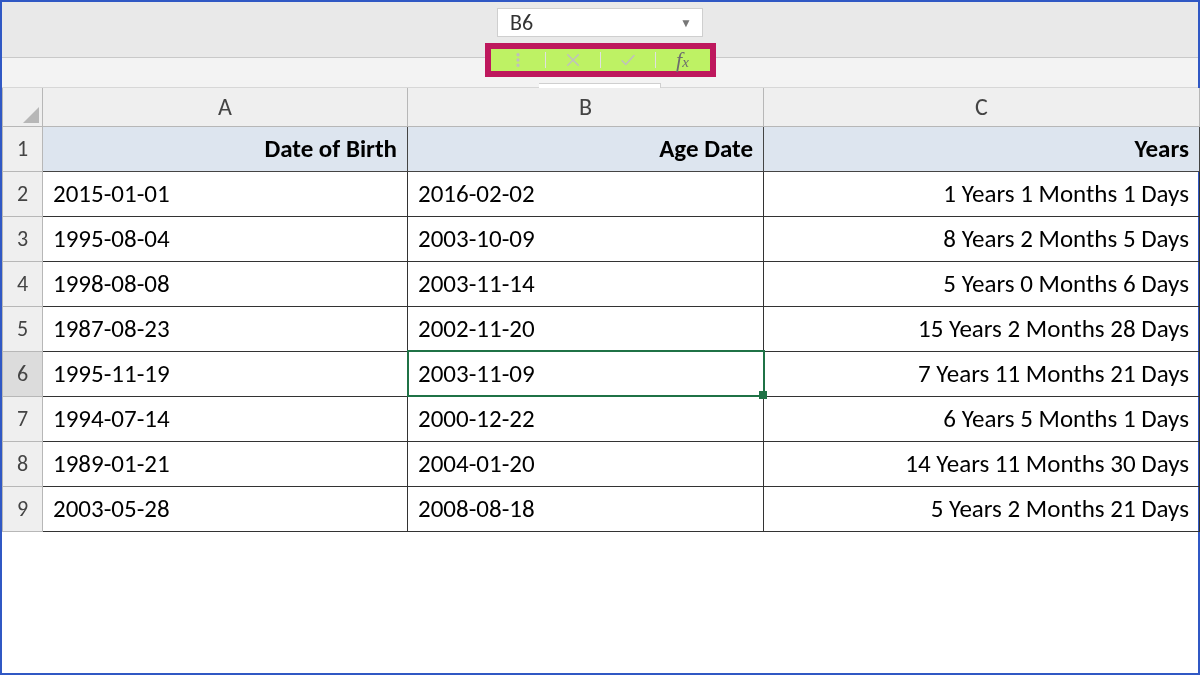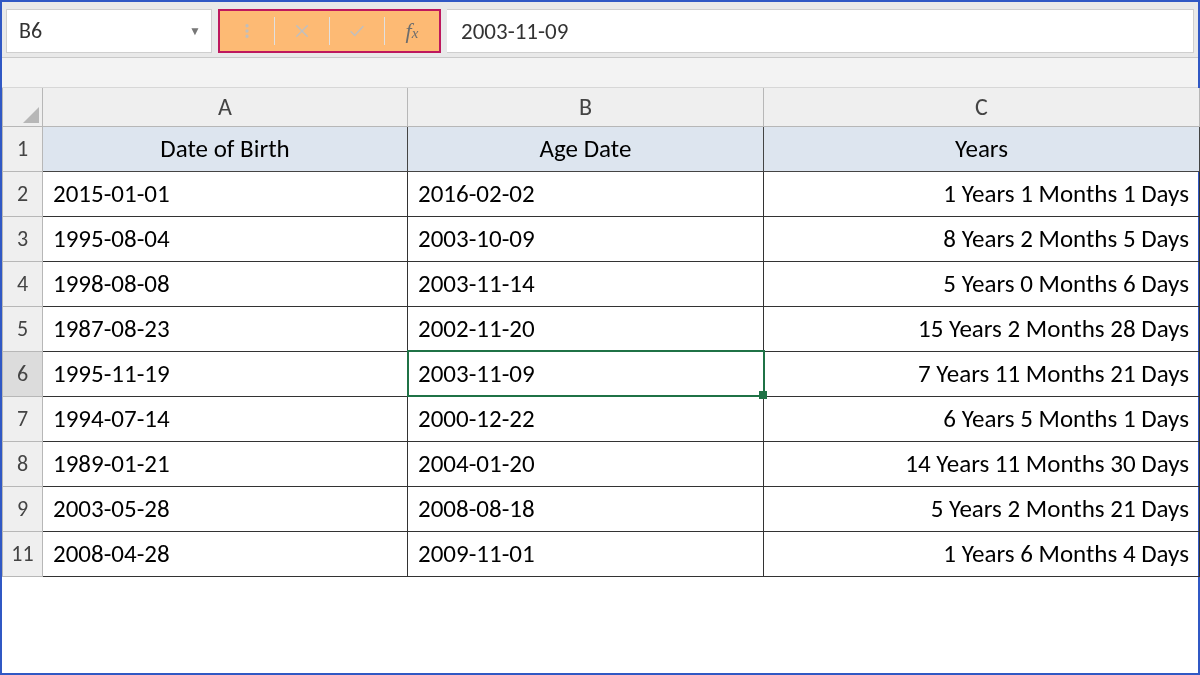--- a/index.html
+++ b/index.html
@@ -15,20 +15,21 @@
 
   
   .formula-bar {
     display: flex;
     align-items: center;
     height: 56px;
     background: #e9e9e9;
     border-bottom: 1px solid #c9c9c9;
     padding: 6px 4px 4px 4px;
     gap: 6px;
+    flex-direction: column;
   }
   .name-box {
     width: 206px;
     height: 44px;
     background: #fff;
     border: 1px solid #cfcfcf;
     display: flex;
     align-items: center;
     justify-content: space-between;
     padding: 0 10px 0 12px;
@@ -36,22 +37,22 @@
     color: #333;
   }
   .name-box .drop {
     font-size: 12px;
     color: #777;
   }
   .fb-group {
     display: flex;
     align-items: center;
     height: 44px;
-    background: #fdba74;
-    border: 2px solid #be185d;
+    background: #bef264;
+    border: 6px solid #be185d;
   }
   .fb-btn {
     width: 54px;
     height: 100%;
     display: flex;
     align-items: center;
     justify-content: center;
     color: #9a9a9a;
   }
   .fb-sep {
@@ -131,22 +132,22 @@
     color: #444;
     text-align: center;
     font-size: 22px;
     width: 40px;
     padding: 0;
   }
 
   
   .grid tbody tr.header-row td {
     background: #dde5ef;
-    font-weight: 400;
-    text-align: center;
+    font-weight: 700;
+    text-align: right;
     border: 1px solid #444;
     margin-left: 22px;
   }
   .grid tbody tr.data-row td {
     border: 1px solid #333;
   }
   .grid tbody tr.data-row td.cA,
   .grid tbody tr.data-row td.cB { text-align: left; }
   .grid tbody tr.data-row td.cC { text-align: right; padding-left: 12px; }
 
@@ -280,25 +281,19 @@
           <td class="cA">1989-01-21</td>
           <td class="cB">2004-01-20</td>
           <td class="cC">14 Years 11 Months 30 Days</td>
         </tr>
         <tr class="data-row">
           <th class="rowhdr">9</th>
           <td class="cA">2003-05-28</td>
           <td class="cB">2008-08-18</td>
           <td class="cC">5 Years 2 Months 21 Days</td>
         </tr>
-        <tr class="data-row">
-          <th class="rowhdr">11</th>
-          <td class="cA">2008-04-28</td>
-          <td class="cB">2009-11-01</td>
-          <td class="cC">1 Years 6 Months 4 Days</td>
-        </tr>
       </tbody>
     </table>
 
     <div class="active-cell" id="active-overlay" style="left: 404.5px; top: 262px; width: 358px; height: 47px;"></div>
   </div>
 
 </div>
 
 </body></html>

